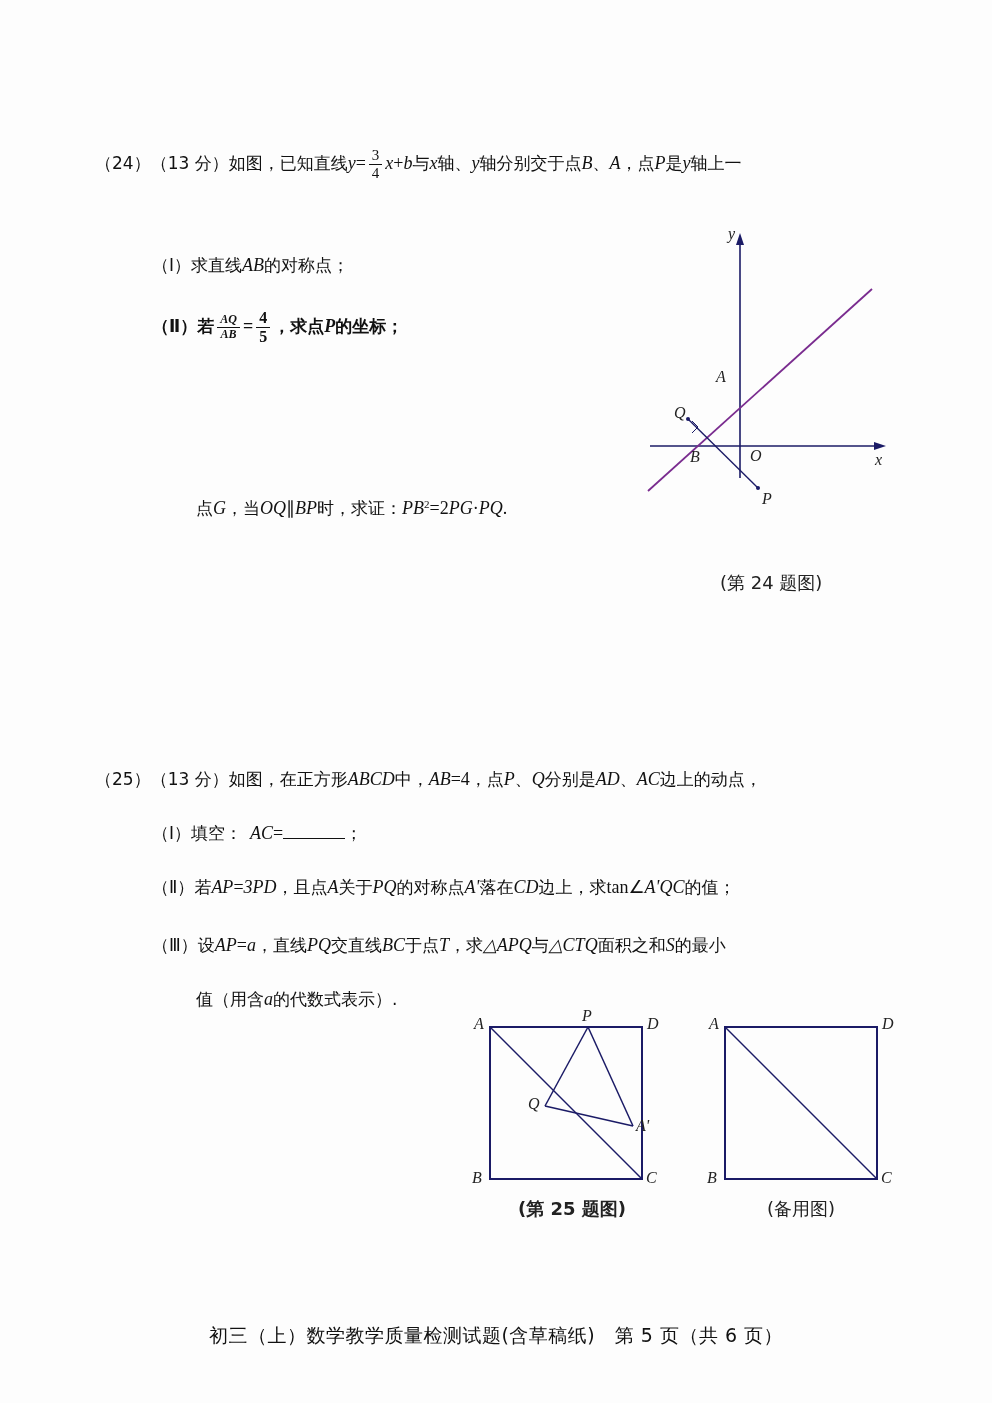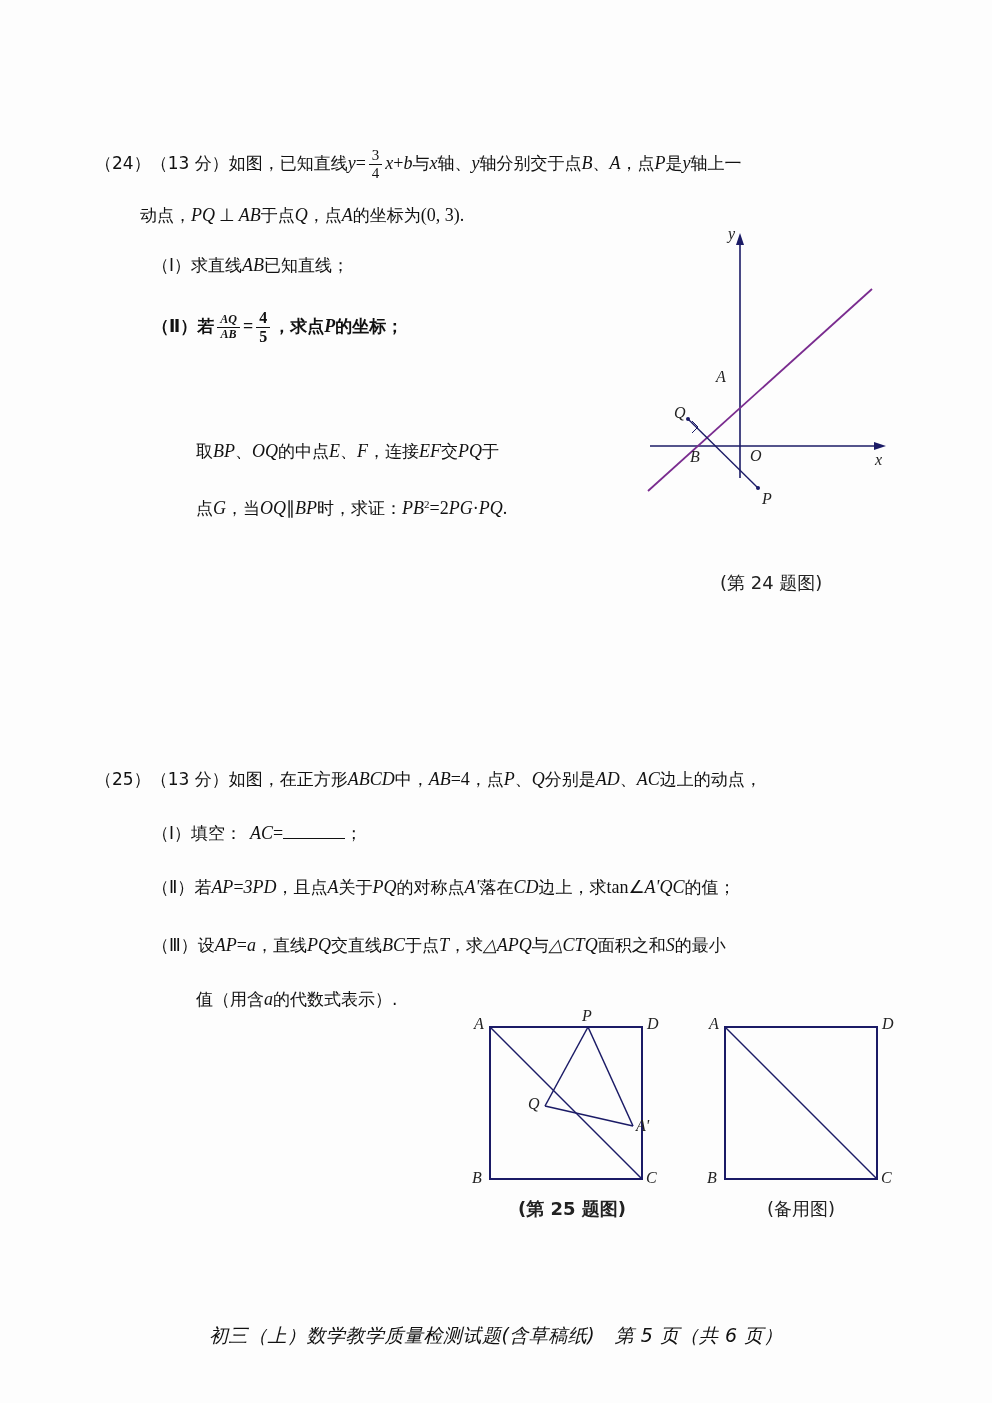--- a/index.html
+++ b/index.html
@@ -107,36 +107,30 @@
 </head>
 <body>
 
 <div class="page">
   <div class="paper">
 
     <div class="line" style="left:95px; top:120px;">
       <span class="cn">（24）</span><span class="cn">（13 分）</span><span class="cn">如图，已知直线</span><span class="math-i">y</span><span class="math-r">=</span><span class="frac plainnum"><span class="num">3</span><span class="den">4</span></span><span class="math-i">x</span><span class="math-r">+</span><span class="math-i">b</span><span class="cn">与</span><span class="math-i">x</span><span class="cn">轴、</span><span class="math-i">y</span><span class="cn">轴分别交于点</span><span class="math-i">B</span><span class="cn">、</span><span class="math-i">A</span><span class="cn">，点</span><span class="math-i">P</span><span class="cn">是</span><span class="math-i">y</span><span class="cn">轴上一</span>
     </div>
 
-    <div class="line" style="left:140px; top:178px;">
-      <span class="cn">动点，</span><span class="math-i">PQ</span>&nbsp;<span class="math-r">⊥</span>&nbsp;<span class="math-i">AB</span><span class="cn">于点</span><span class="math-i">Q</span><span class="cn">，点</span><span class="math-i">A</span><span class="cn">的坐标为</span><span class="math-r">(0, 3)</span><span class="math-r">.</span>
-    </div>
 
     <div class="line" style="left:152px; top:228px;">
-      <span class="cn">（Ⅰ）</span><span class="cn">求直线</span><span class="math-i">AB</span><span class="cn">已知直线；</span>
+      <span class="cn">（Ⅰ）</span><span class="cn">求直线</span><span class="math-i">AB</span><span class="cn">的对称点；</span>
     </div>
 
     <div class="line" style="left:152px; top:282px;font-weight:bold;">
       <span class="cn">（Ⅱ）</span><span class="cn">若</span><span class="frac" style="font-size:12px;"><span class="num">AQ</span><span class="den">AB</span></span><span class="math-r">=</span><span class="frac plainnum" style="font-size:16px;"><span class="num">4</span><span class="den">5</span></span><span class="cn">，求点</span><span class="math-i">P</span><span class="cn">的坐标；</span>
     </div>
 
 
-    <div class="line" style="left:196px; top:414px;">
-      <span class="cn">取</span><span class="math-i">BP</span><span class="cn">、</span><span class="math-i">OQ</span><span class="cn">的中点</span><span class="math-i">E</span><span class="cn">、</span><span class="math-i">F</span><span class="cn">，连接</span><span class="math-i">EF</span><span class="cn">交</span><span class="math-i">PQ</span><span class="cn">于</span>
-    </div>
 
     <div class="line" style="left:196px; top:470px;">
       <span class="cn">点</span><span class="math-i">G</span><span class="cn">，当</span><span class="math-i">OQ</span><span class="math-r">∥</span><span class="math-i">BP</span><span class="cn">时，求证：</span><span class="math-i">PB</span><sup class="ex">2</sup><span class="math-r">=</span><span class="math-r">2</span><span class="math-i">PG</span><span class="math-r">·</span><span class="math-i">PQ</span><span class="math-r">.</span>
     </div>
 
     <div class="fig" style="left:640px; top:195px; width:250px; height:320px;">
       <svg width="250" height="320" viewBox="0 0 250 320">
 
         <line x1="100" y1="18" x2="100" y2="255" stroke="#1b1b66" stroke-width="1.6"></line>
         <polygon points="100,10 96,22 104,22" fill="#1b1b66"></polygon>
@@ -210,16 +204,16 @@
         <rect x="20" y="14" width="152" height="152" fill="none" stroke="#1b1b66" stroke-width="2"></rect>
         <line x1="20" y1="14" x2="172" y2="166" stroke="#1b1b66" stroke-width="1.5"></line>
       </svg>
       <div class="figcap" style="left:4px; top:2px; font-family:'Liberation Serif',serif; font-style:italic; font-size:16px;">A</div>
       <div class="figcap" style="left:177px; top:2px; font-family:'Liberation Serif',serif; font-style:italic; font-size:16px;">D</div>
       <div class="figcap" style="left:2px; top:156px; font-family:'Liberation Serif',serif; font-style:italic; font-size:16px;">B</div>
       <div class="figcap" style="left:176px; top:156px; font-family:'Liberation Serif',serif; font-style:italic; font-size:16px;">C</div>
       <div class="figcap" style="left:62px; top:184px;text-align:right;">(备用图)</div>
     </div>
 
-    <div class="footer" style="top:1295px;font-style:italic;">初三（上）数学教学质量检测试题(含草稿纸)　第 5 页（共 6 页）</div>
+    <div class="footer" style="top:1295px;">初三（上）数学教学质量检测试题(含草稿纸)　第 5 页（共 6 页）</div>
 
   </div>
 </div>
 
 </body></html>

